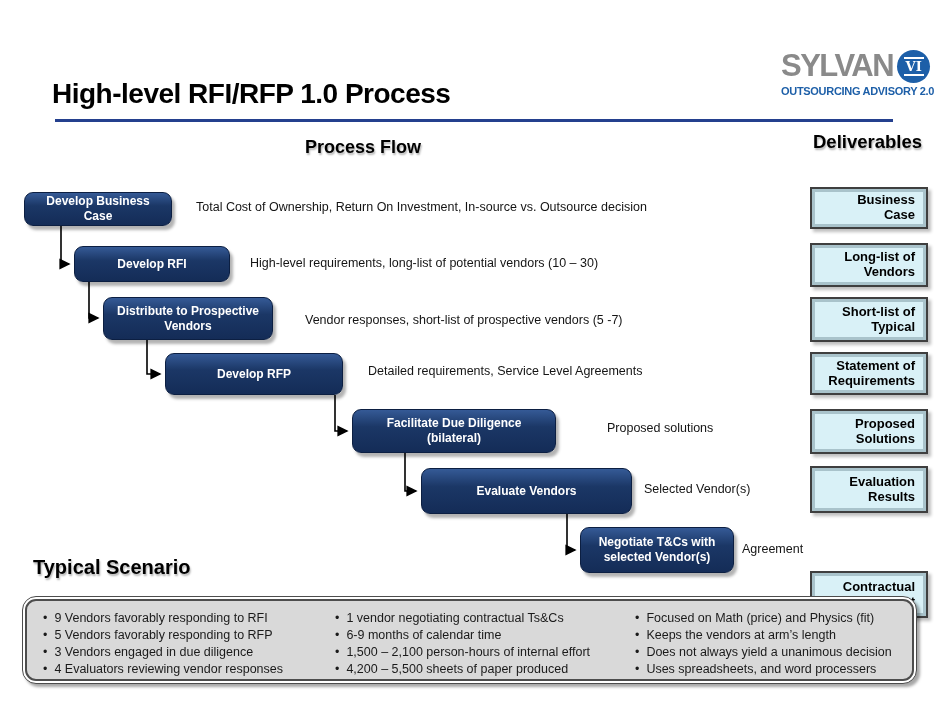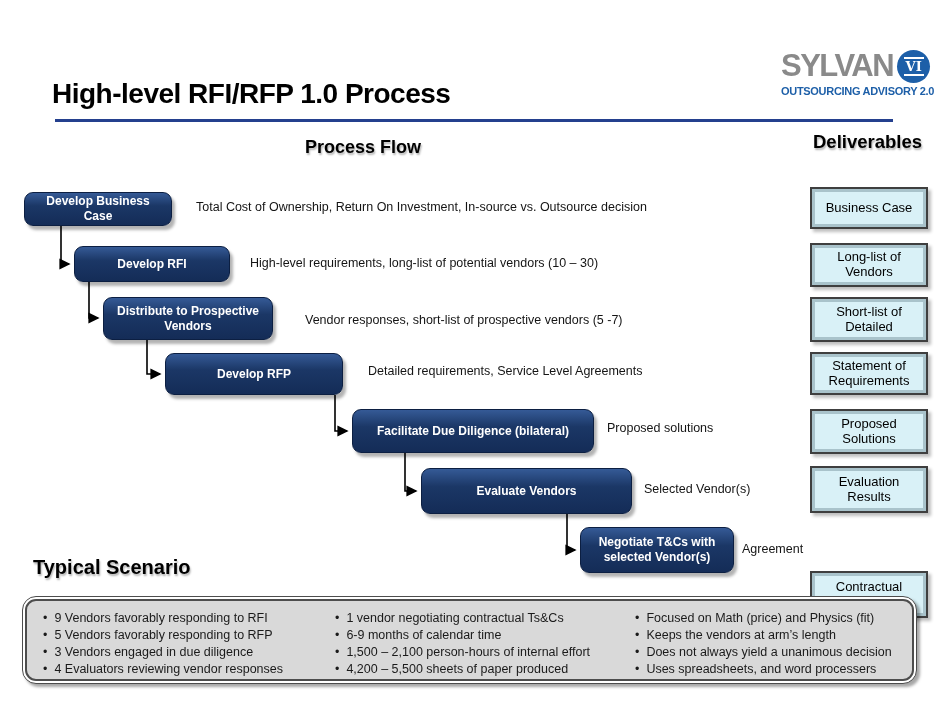--- a/index.html
+++ b/index.html
@@ -34,22 +34,22 @@
         display:flex;align-items:center;justify-content:center;text-align:center;
         padding:2px 6px;box-shadow:3px 4px 3px rgba(0,0,0,0.3);}
 
   
   .desc{position:absolute;font-size:12.5px;color:#141414;white-space:nowrap;}
 
   
   .dbox{position:absolute;left:810px;width:118px;box-sizing:border-box;background:#d9f1f7;
         border:2px solid #3f3f3f;
         box-shadow:inset 0 0 0 3px #a9c3cb,3px 3px 3px rgba(0,0,0,0.25);
-        display:flex;align-items:center;justify-content:center;text-align:center;
-        font-weight:normal;font-size:13px;line-height:1.15;color:#000;}
+        display:flex;align-items:center;justify-content:center;text-align:right;
+        font-weight:bold;font-size:13px;line-height:1.15;color:#000;}
   .dbox span{display:block;max-width:92px;}
 
   
   .connectors{position:absolute;left:0;top:0;width:942px;height:728px;pointer-events:none;}
 
   
   .scen-outer{position:absolute;left:22px;top:596px;width:895px;height:88px;box-sizing:border-box;
               border:1px solid #4d4d4d;border-radius:14px;padding:2px;
               box-shadow:3px 3px 3px rgba(0,0,0,0.35);background:#fff;}
   .scen-inner{width:100%;height:100%;box-sizing:border-box;border:2px solid #4d4d4d;
@@ -91,40 +91,40 @@
     <path d="M147,340 V374 H160" fill="none" stroke="#000" stroke-width="1.6" marker-end="url(#arrow)"></path>
     <path d="M335,395 V431 H347" fill="none" stroke="#000" stroke-width="1.6" marker-end="url(#arrow)"></path>
     <path d="M405,453 V491 H416" fill="none" stroke="#000" stroke-width="1.6" marker-end="url(#arrow)"></path>
     <path d="M567,514 V550 H575" fill="none" stroke="#000" stroke-width="1.6" marker-end="url(#arrow)"></path>
   </svg>
 
   <div class="pbox" style="left:24px;top:192px;width:148px;height:34px;">Develop Business Case</div>
   <div class="pbox" style="left:103px;top:297px;width:170px;height:43px;">Distribute to Prospective Vendors</div>
   <div class="pbox" style="left:74px;top:246px;width:156px;height:36px;">Develop RFI</div>
   <div class="pbox" style="left:165px;top:353px;width:178px;height:42px;">Develop RFP</div>
-  <div class="pbox" style="left:352px;top:409px;width:242px;height:44px;">Facilitate Due Diligence (bilateral)</div>
+  <div class="pbox" style="left:352px;top:409px;width:204px;height:44px;">Facilitate Due Diligence (bilateral)</div>
   <div class="pbox" style="left:421px;top:468px;width:211px;height:46px;">Evaluate Vendors</div>
   <div class="pbox" style="left:580px;top:527px;width:154px;height:46px;">Negotiate T&amp;Cs with selected Vendor(s)</div>
 
   <div class="desc" style="left:196px;top:200px;">Total Cost of Ownership, Return On Investment, In-source vs. Outsource decision</div>
   <div class="desc" style="left:250px;top:256px;">High-level requirements, long-list of potential vendors (10 – 30)</div>
   <div class="desc" style="left:305px;top:313px;">Vendor responses, short-list of prospective vendors (5 -7)</div>
   <div class="desc" style="left:368px;top:364px;">Detailed requirements, Service Level Agreements</div>
   <div class="desc" style="left:607px;top:421px;">Proposed solutions</div>
   <div class="desc" style="left:644px;top:482px;">Selected Vendor(s)</div>
   <div class="desc" style="left:742px;top:542px;">Agreement</div>
 
   <div class="dbox" style="top:187px;height:42px;">
       <span>Business Case</span>
     </div>
   <div class="dbox" style="top:243px;height:44px;">
       <span>Long-list of Vendors</span>
     </div>
   <div class="dbox" style="top:297px;height:45px;">
-      <span>Short-list of Detailed</span>
+      <span>Short-list of Typical</span>
     </div>
   <div class="dbox" style="top:352px;height:43px;">
       <span>Statement of Requirements</span>
     </div>
   <div class="dbox" style="top:409px;height:45px;">
       <span>Proposed Solutions</span>
     </div>
   <div class="dbox" style="top:466px;height:47px;">
       <span>Evaluation Results</span>
     </div>

